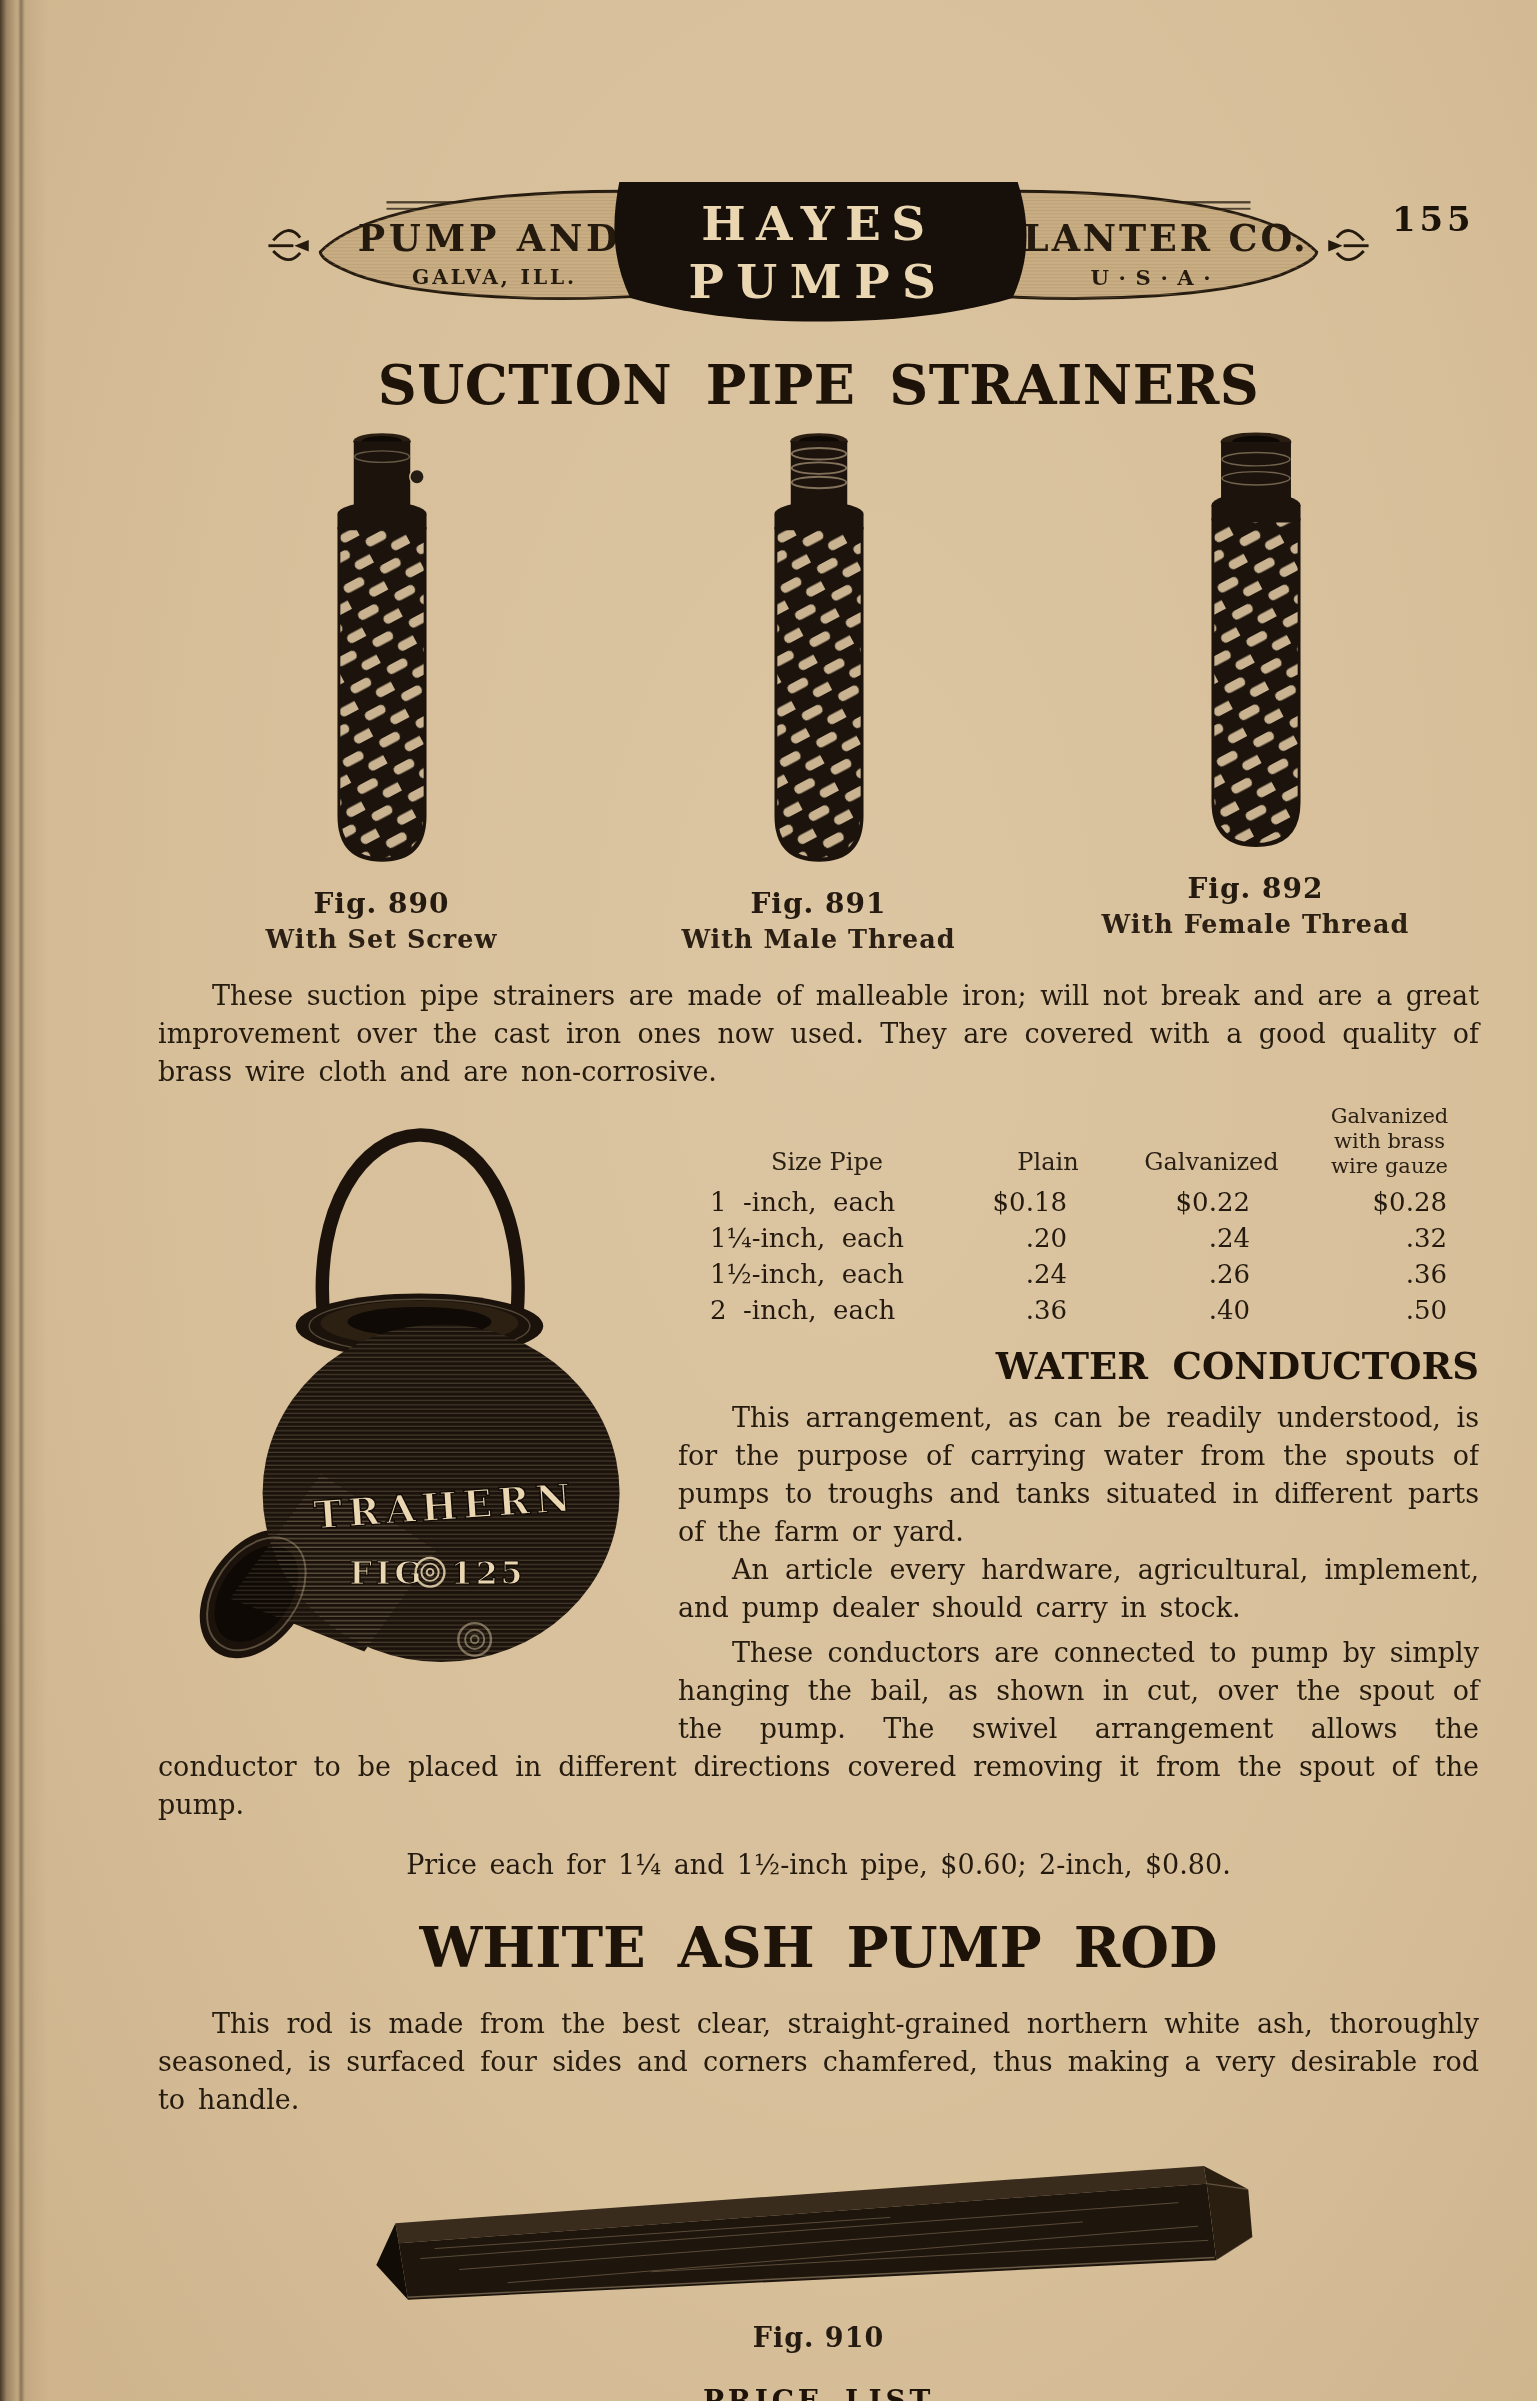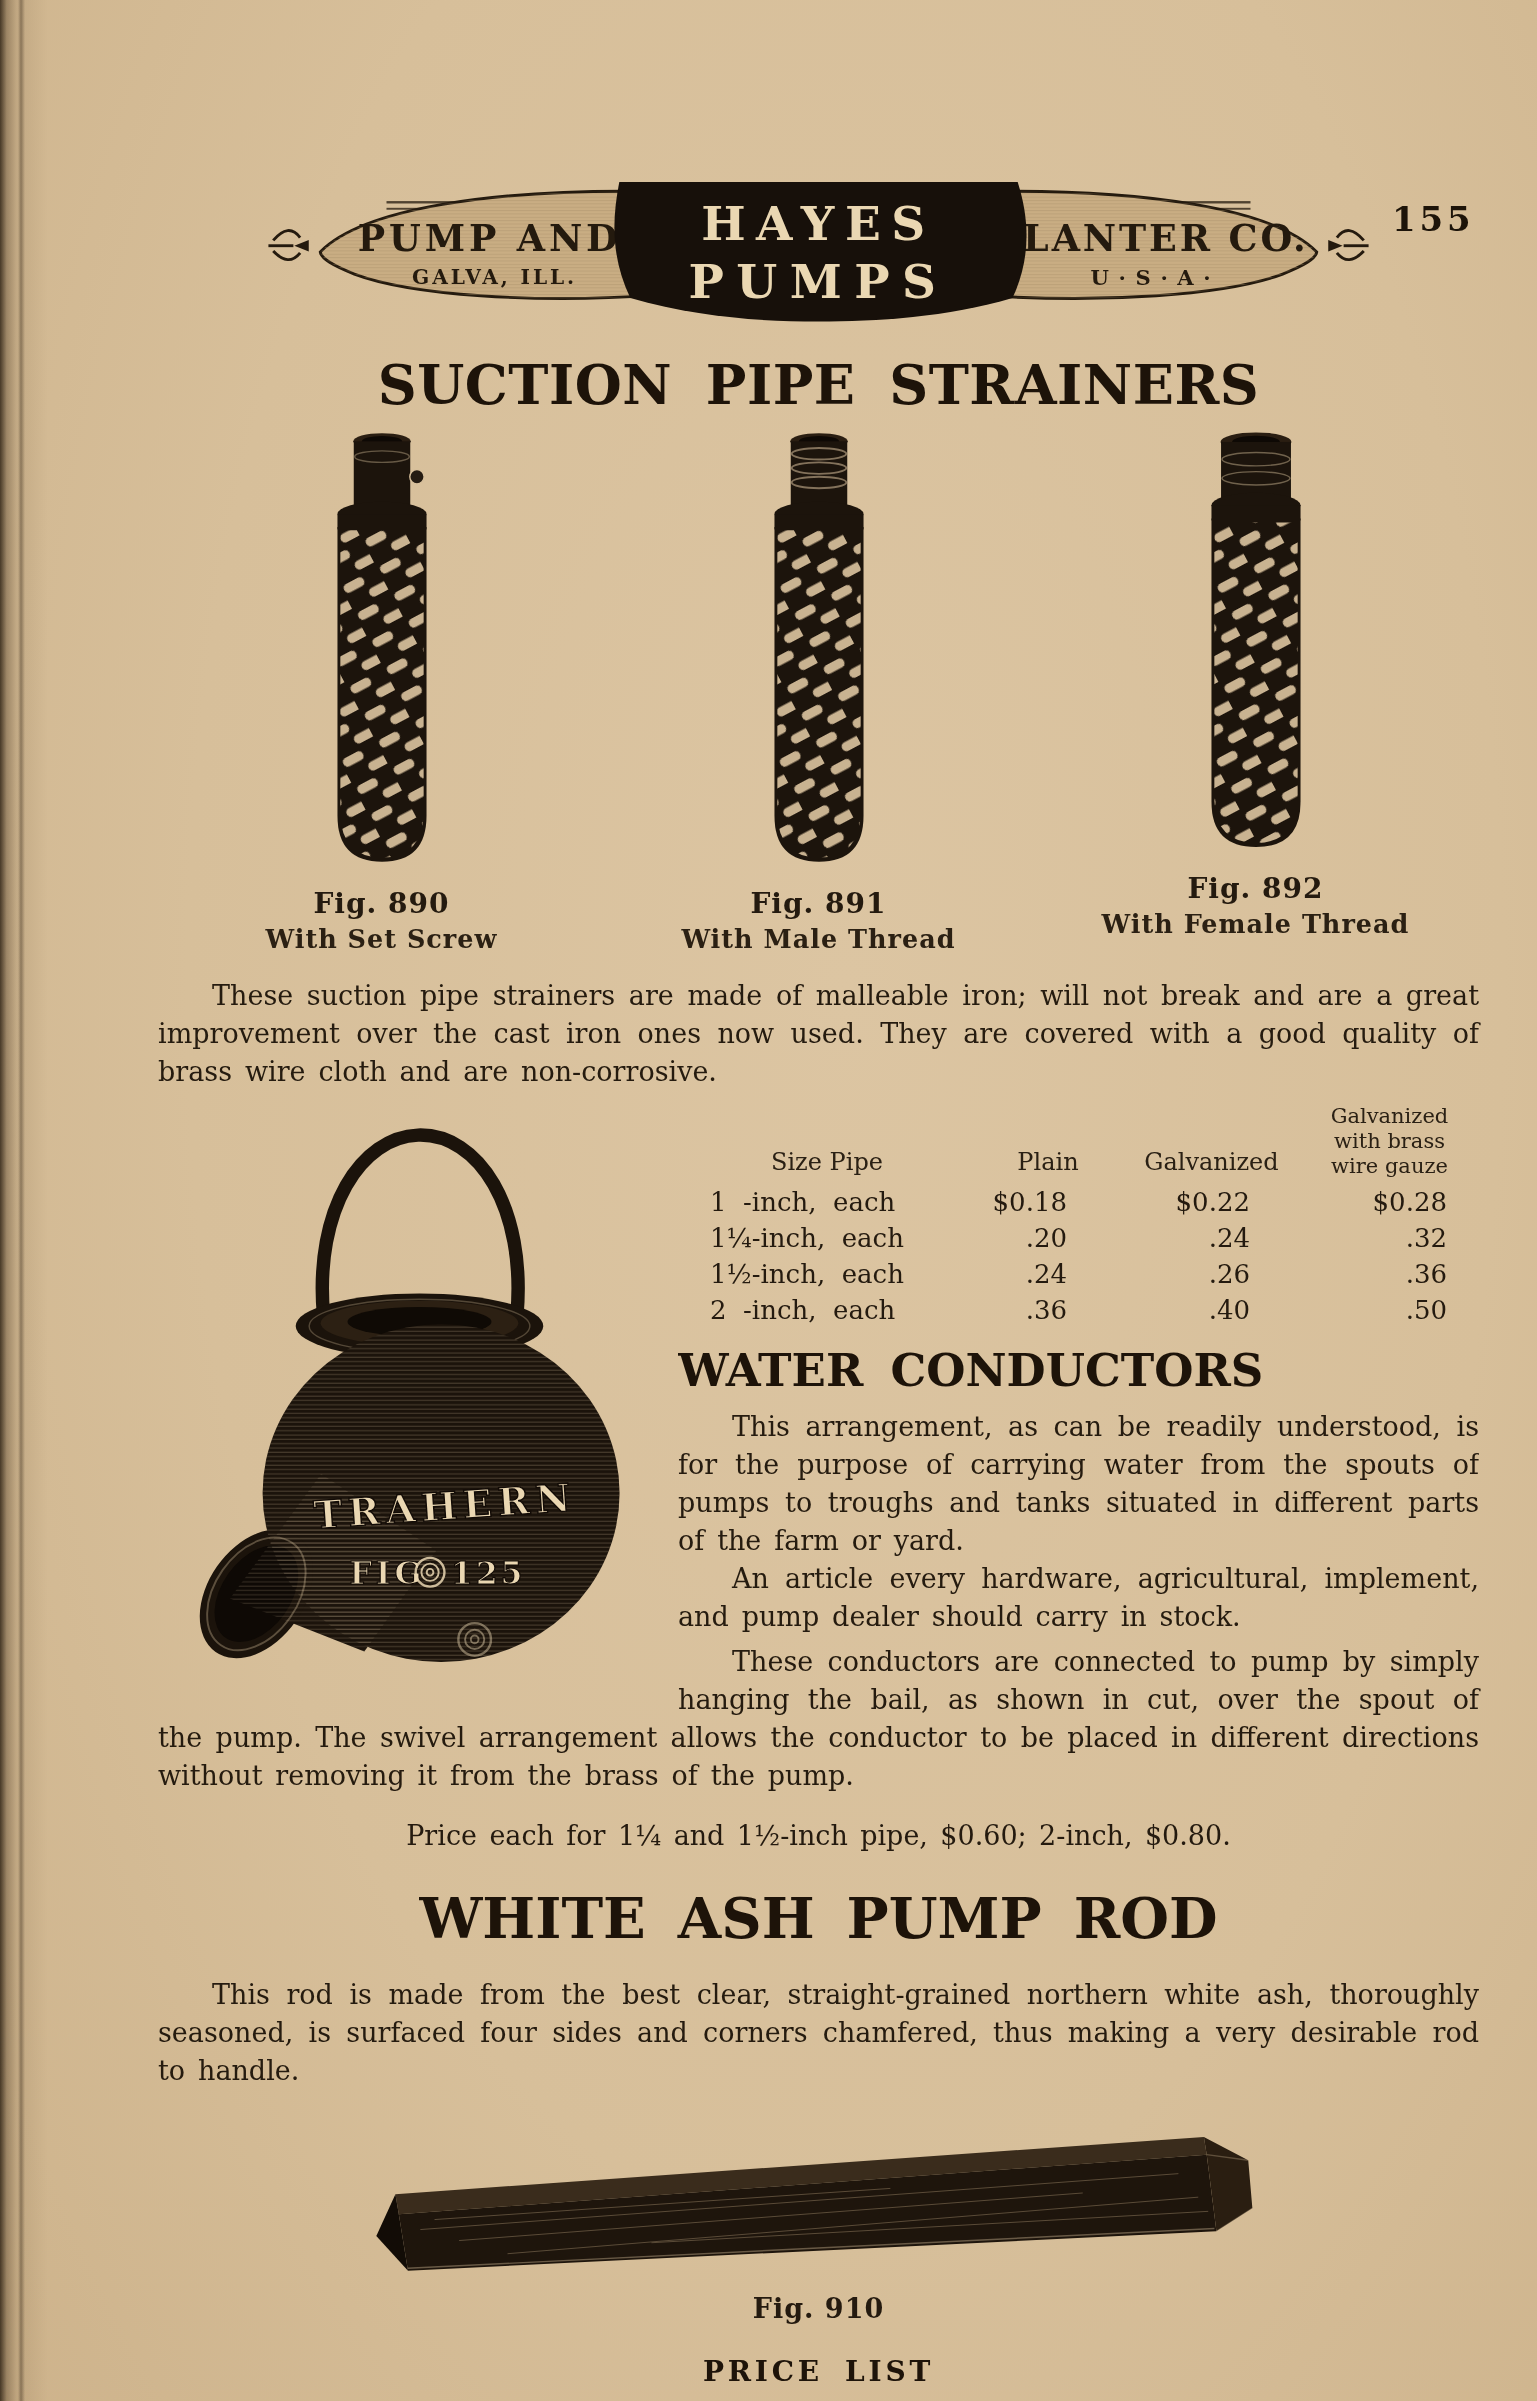--- a/index.html
+++ b/index.html
@@ -25,21 +25,21 @@
   .banner-wrap{margin-top:179px;}
   .banner{display:block; margin:0 auto;}
 
   .page-number{
     position:absolute; left:1234px; top:199px;
     font-size:34px; font-weight:bold; letter-spacing:3.8px; color:#1d1409;
   }
 
   .display{font-family:"DejaVu Serif", serif; font-weight:bold; color:#1d1309;}
   h1.main-title{margin:30px 0 0; text-align:center; font-size:54px; word-spacing:14.4px; letter-spacing:0.5px;}
-  h2.water-title{margin:16.3px 0 10.6px; overflow:hidden; text-align:left; font-size:45px; word-spacing:11.5px;}
+  h2.water-title{margin:16.3px 0 10.6px; overflow:hidden; text-align:right; font-size:37px; word-spacing:11.5px;}
   h2.rod-title{margin:34px 0 0; text-align:center; font-size:56px; word-spacing:12.5px;}
   h3.pricelist-title{margin:31px 0 0; text-align:center; font-size:28px; letter-spacing:3.8px; word-spacing:8.6px;}
 
   .figs-row{margin-top:10.6px; display:flex; justify-content:space-between; padding:0 19px;gap:28px;}
   .fig-col{width:32%; text-align:center;}
   .fig-col svg{display:block; margin:0 auto;}
   .fig-no{font-size:28px; font-weight:bold; margin-top:12.5px; letter-spacing:1px;}
   .fig-cap{font-size:25.5px; font-weight:bold; margin-top:3.8px; letter-spacing:1px; color:#2b2013;}
 
   p.body-text{
@@ -263,21 +263,21 @@
         <div class="td size">2  -inch,  each</div>
         <div class="td num">.36</div>
         <div class="td num">.40</div>
         <div class="td num num-gauze">.50</div>
       </div>
 
       <h2 class="water-title display">WATER CONDUCTORS</h2>
 
       <p class="body-text col-text para-gap">This arrangement, as can be readily understood, is for the purpose of carrying water from the spouts of pumps to troughs and tanks situated in different parts of the farm or yard.</p>
       <p class="body-text col-text">An article every hardware, agricultural, implement, and pump dealer should carry in stock.</p>
-      <p class="body-text para-gap">These conductors are connected to pump by simply hanging the bail, as shown in cut, over the spout of the pump. The swivel arrangement allows the conductor to be placed in different directions without removing it from the brass of the pump.</p>
+      <p class="body-text para-gap">These conductors are connected to pump by simply hanging the bail, as shown in cut, over the spout of the pump. The swivel arrangement allows the conductor to be placed in different directions covered removing it from the spout of the pump.</p>
 
       <p class="price-line">Price each for 1¼ and 1½-inch pipe, $0.60; 2-inch, $0.80.</p>
     </div>
 
     <h2 class="rod-title display">WHITE ASH PUMP ROD</h2>
 
     <p class="body-text rod-desc">This rod is made from the best clear, straight-grained northern white ash, thoroughly seasoned, is surfaced four sides and corners chamfered, thus making a very desirable rod to handle.</p>
 
     <svg class="rod-fig" width="913" height="173" viewBox="0 0 1900 360">
       <g transform="rotate(-1.5 950 180)">

